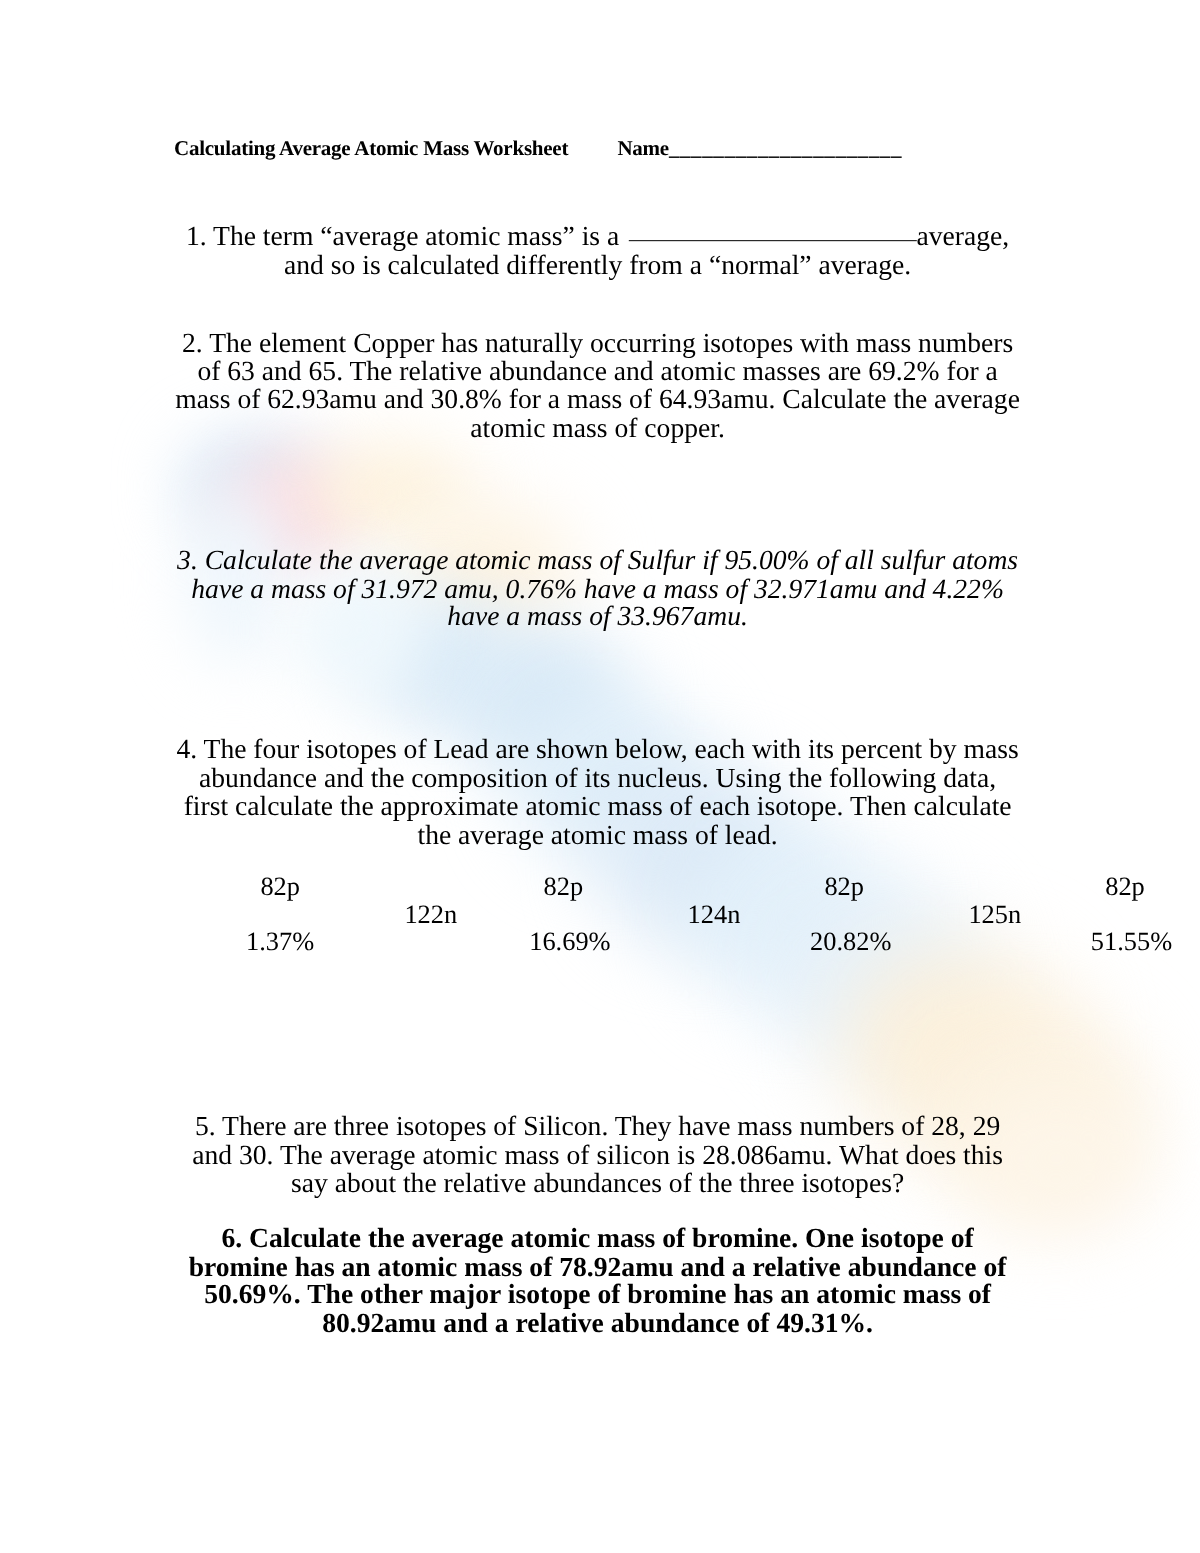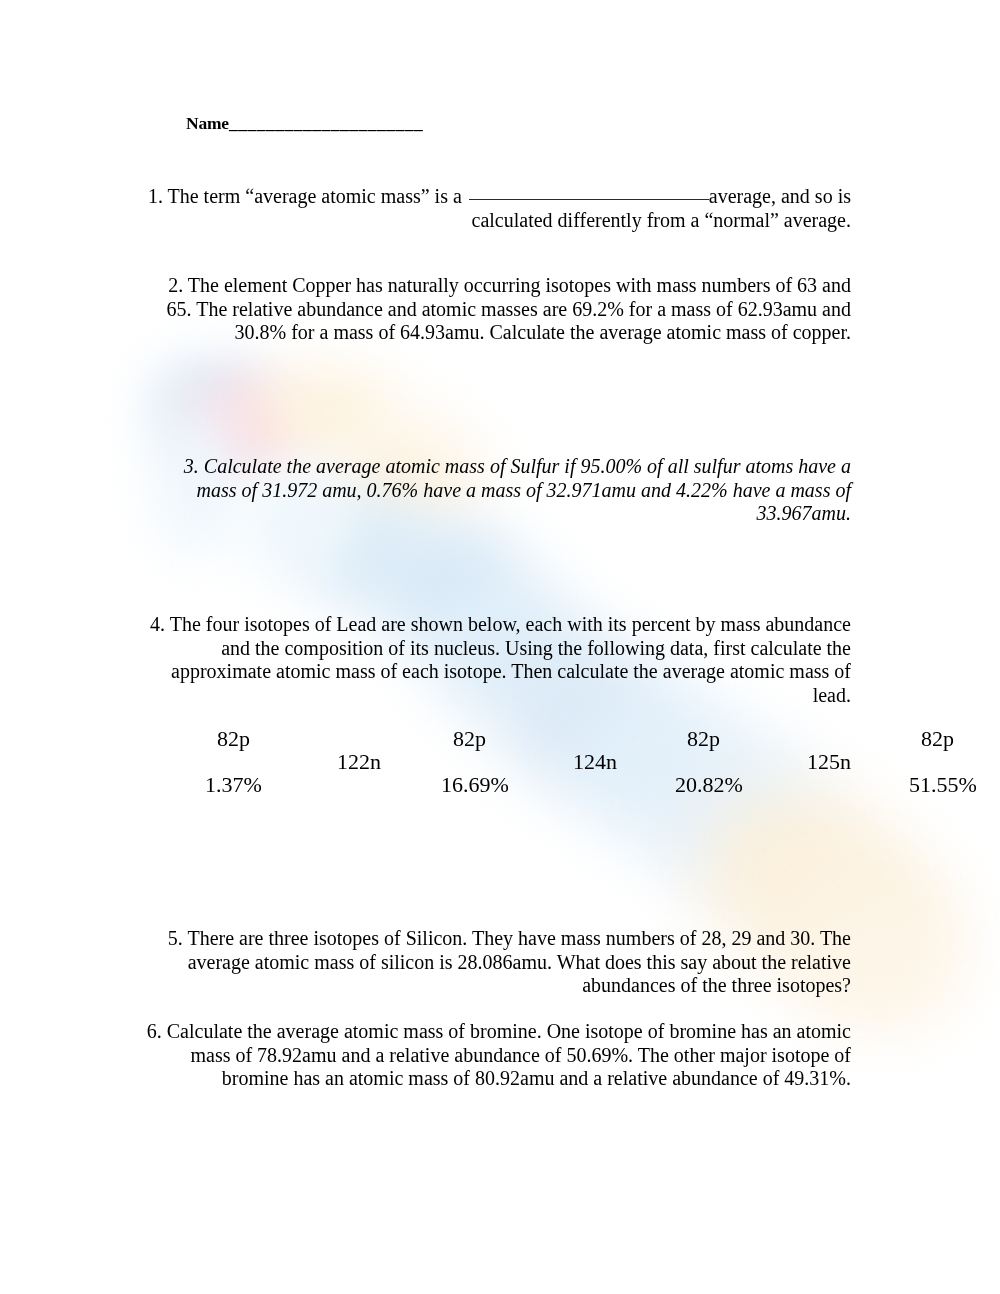--- a/index.html
+++ b/index.html
@@ -76,30 +76,30 @@
   }
   .name-label { }
   .name-rule {
     letter-spacing: 0.5px;
   }
 
   .q {
     position: absolute;
     left: 145px;
     width: 706px;
-    font-size: 20px;
+    font-size: 23px;
     line-height: 23.5px;
-    text-align: right;
+    text-align: center;
   }
   .q1 { top: 185px; }
   .q2 { top: 274px; }
   .q3 { top: 455px; font-style: italic; }
   .q4 { top: 613px; }
   .q5 { top: 907px; margin-top: 20px; }
-  .q6 { top: 1020px; }
+  .q6 { top: 1020px; font-weight: bold; }
 
   .blank-rule {
     display: inline-block;
     width: 240px;
     border-bottom: 1.5px solid #2a2a2a;
     margin: 0 0 3px 2px;
     vertical-align: baseline;
   }
 
   .isotope-table {
@@ -142,20 +142,21 @@
     <div class="wm-blob wm-b11"></div>
     <div class="wm-blob wm-b12"></div>
     <div class="wm-blob wm-b13"></div>
     <div class="wm-blob wm-b14"></div>
     <div class="wm-blob wm-b15"></div>
   </div>
 
   <div class="content">
 
     <div class="doc-header">
+      <span class="doc-title">Calculating Average Atomic Mass Worksheet</span>
       <span class="name-block">
         <span class="name-label">Name</span>
           <span class="name-rule">_____________________</span>
       </span>
     </div>
 
     <div class="q q1">
       <span>1. The term “average atomic mass” is a </span><span class="blank-rule"></span><span>average, and so is calculated differently from a “normal” average.</span>
     </div>
 

